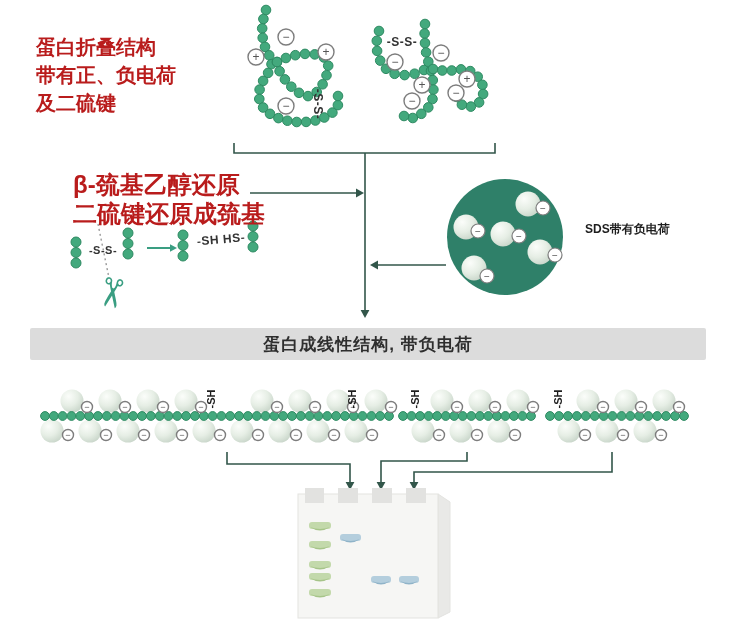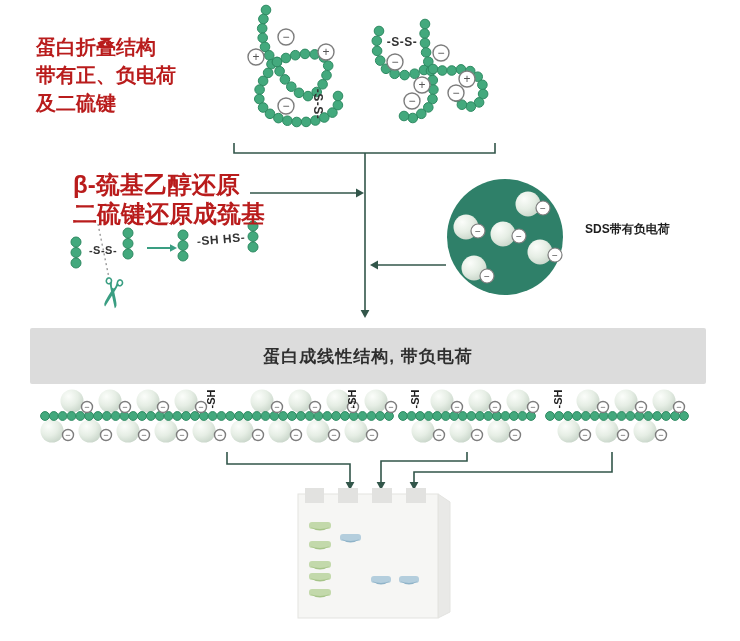--- a/index.html
+++ b/index.html
@@ -3,21 +3,21 @@
 <meta charset="utf-8">
 <style>
   html,body{margin:0;padding:0;background:#ffffff;}
   body{font-family:"Liberation Sans","DejaVu Sans",sans-serif;}
   #stage{position:relative;width:740px;height:641px;background:#ffffff;overflow:hidden;}
   #scene{position:absolute;left:0;top:0;}
   .txtblock{position:absolute;color:#b91c1c;font-weight:600;}
   .title{left:36px;top:33px;font-size:20px;line-height:28px;}
   .reduction{left:32px;top:170px;font-size:24px;line-height:29px;margin-left:41px;}
   .sds-label{left:585px;top:221px;font-size:12px;color:#1e1e1e;}
-  .grayband{position:absolute;left:30px;top:328px;width:676px;height:56px;background:#dcdcdc;
+  .grayband{position:absolute;left:30px;top:328px;width:676px;height:32px;background:#dcdcdc;
             display:flex;align-items:center;justify-content:center;border-radius:2px;}
   .grayband span{font-size:17px;font-weight:600;color:#2e2e2e;letter-spacing:1px;}
   .scissors{position:absolute;left:89px;top:270px;width:46px;height:46px;font-size:40px;
             color:#3a9e82;transform:rotate(100deg);line-height:46px;text-align:center;}
 </style>
 </head>
 <body>
 
 <div id="stage">
   <svg id="scene" width="740" height="641" viewBox="0 0 740 641" xmlns="http://www.w3.org/2000/svg">

